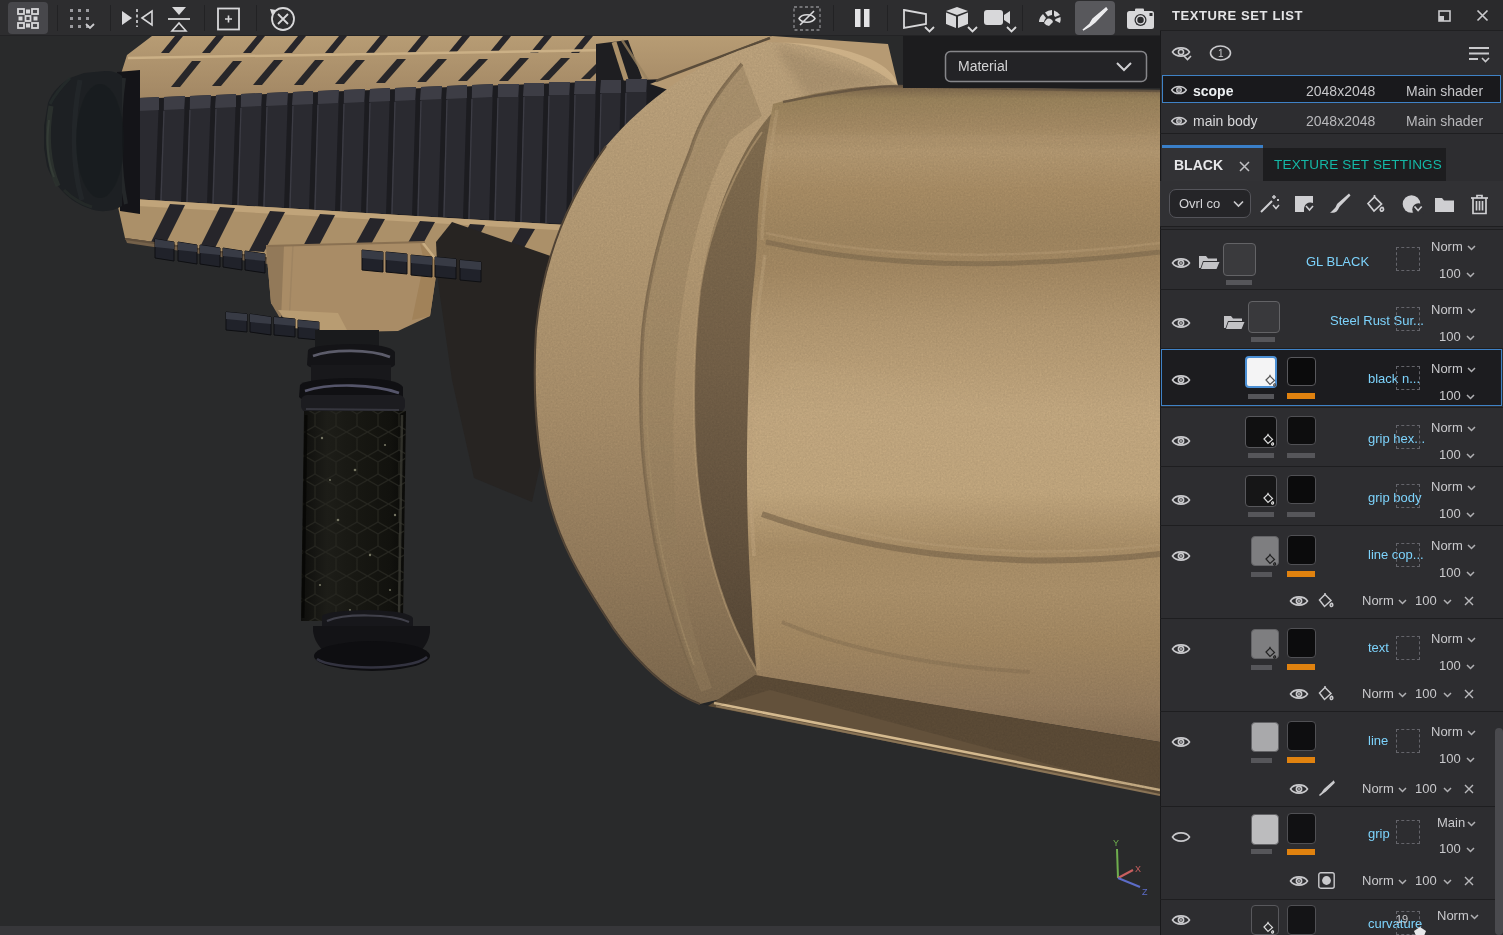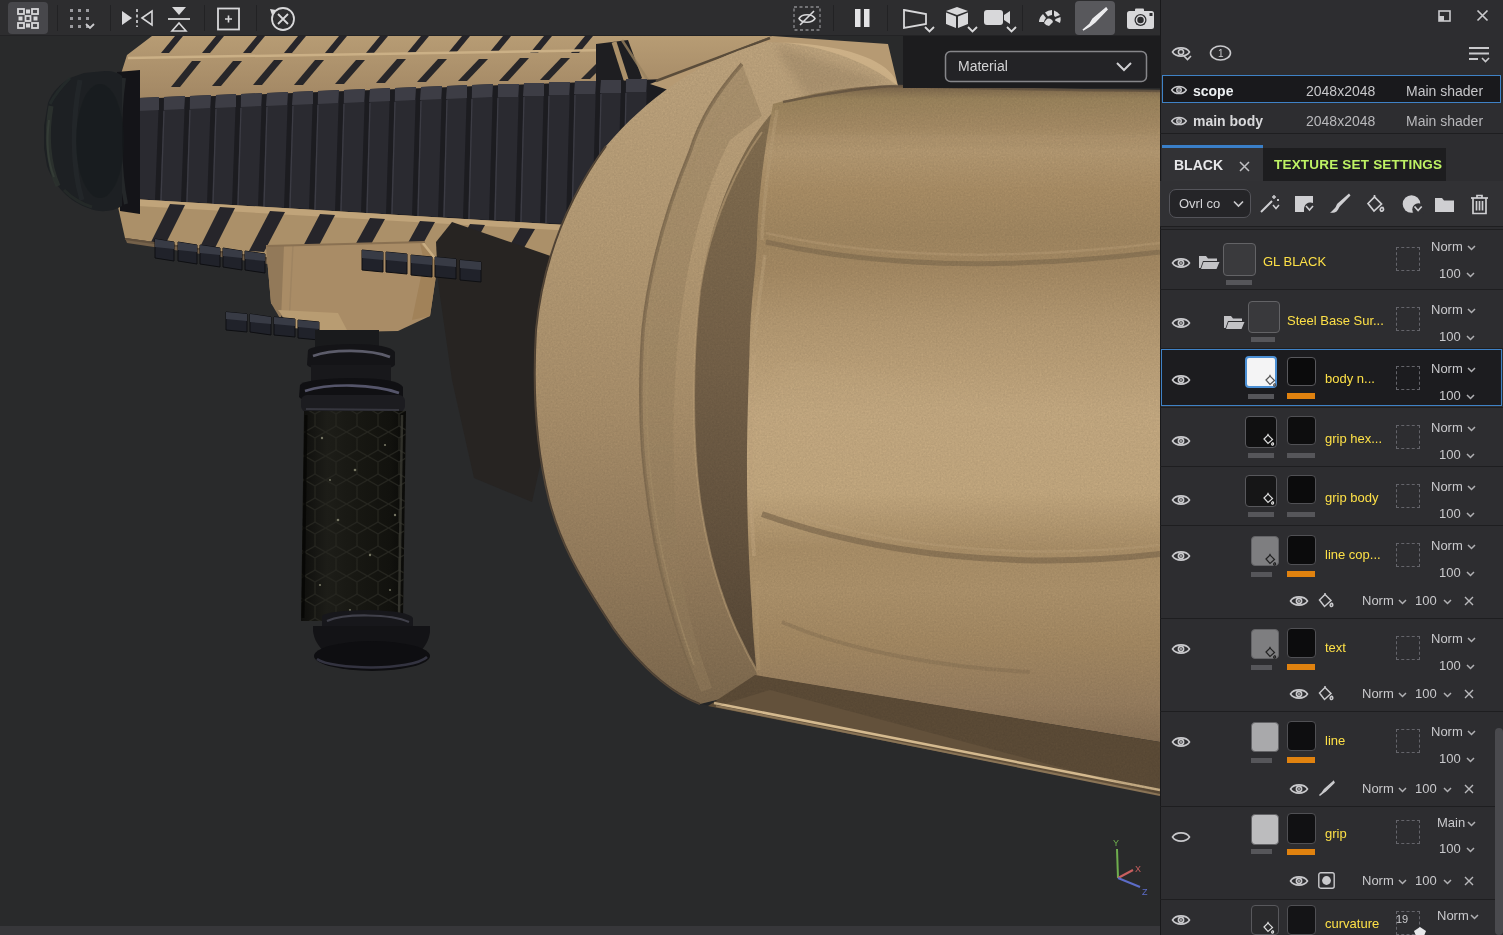--- a/index.html
+++ b/index.html
@@ -19,21 +19,21 @@
   .ptext { color:#d8d8da; font-size:13px; }
   #phead { position:absolute; left:1160px; top:0; width:343px; height:31px; background:#2a2a2c; border-bottom:1px solid #202022; }
   #phead .title { position:absolute; left:12px; top:8px; font-size:13px; font-weight:bold; letter-spacing:0.6px; color:#e4e4e6;}
   .row { position:absolute; left:1160px; width:343px; }
   .eyeic { position:absolute; }
   .thumb { position:absolute; border-radius:4px; }
   .bar { position:absolute; height:5px; background:#56565a; }
   .obar { position:absolute; height:6px; background:#e0820f; }
   .dashbox { position:absolute; width:24px; height:24px; border:1px dashed #64646a; }
   .normtxt { position:absolute; color:#c9c9cc; font-size:13px; }
-  .lname { position:absolute; color:#fde047; font-size:13px; white-space:nowrap; }
+  .lname { position:absolute; color:#7dd3fc; font-size:13px; white-space:nowrap;margin-left:43px; }
   .rsep { position:absolute; left:1160px; width:343px; height:1px; background:#1e1e20; }
 </style>
 </head>
 <body>
 <div id="stage">
   <div id="toolbar"></div>
   <div class="tbtn" style="left:8px;width:40px;background:#47474b"></div>
   <svg class="abs" style="left:15px;top:7px" width="26" height="23" viewBox="0 0 26 23">
       <g fill="none" stroke="#d8d8da" stroke-width="1.8">
         <rect x="3" y="2" width="6" height="5"></rect>
@@ -451,20 +451,23 @@
       <line x1="1118" y1="878" x2="1133" y2="870" stroke="#c95f5f" stroke-width="2"></line>
       <line x1="1118" y1="878" x2="1140" y2="887" stroke="#5c6cc8" stroke-width="2"></line>
       <text x="1113" y="846" fill="#6fae4e">Y</text>
       <text x="1135" y="872" fill="#c95f5f">X</text>
       <text x="1142" y="895" fill="#5c6cc8">Z</text>
     </g>
   </svg>
   </div>
   <div id="botbar"></div>
   <div id="panel"></div>
+  <div id="phead">
+      <span class="title">TEXTURE SET LIST</span>
+    </div>
   <svg class="eyeic" style="left:1438px;top:10px" width="13" height="12" viewBox="0 0 13 12">
       <rect x="1" y="1" width="11" height="10" fill="none" stroke="#c9c9cc" stroke-width="1.6"></rect>
       <rect x="1" y="6" width="5" height="5" fill="#c9c9cc"></rect>
     </svg>
   <svg class="eyeic" style="left:1476px;top:9px" width="13" height="13" viewBox="0 0 13 13">
       <path d="M1.5,1.5 L11.5,11.5 M11.5,1.5 L1.5,11.5" stroke="#c9c9cc" stroke-width="1.7"></path>
     </svg>
   <svg class="eyeic" style="left:1171px;top:45px" width="22" height="18" viewBox="0 0 22 18">
       <path d="M1.5,7 C5,1.5 15,1.5 18.5,7 C15,12.5 5,12.5 1.5,7 Z" fill="none" stroke="#c9c9cc" stroke-width="1.6"></path>
       <circle cx="10" cy="7" r="2.6" fill="none" stroke="#c9c9cc" stroke-width="1.5"></circle>
@@ -489,32 +492,32 @@
       <circle cx="10" cy="7" r="1" fill="#c9c9cc"></circle>
     </svg>
   <div class="abs ptext" style="left:1193px;top:83px;font-weight:bold;font-size:14px;color:#eceff1">scope</div>
   <div class="abs" style="left:1306px;top:83px;font-size:14px;color:#c7c7ca">2048x2048</div>
   <div class="abs" style="left:1406px;top:83px;font-size:14px;color:#c7c7ca">Main shader</div>
   <svg class="eyeic" style="left:1170px;top:115px" width="18" height="12" viewBox="0 0 20 14">
       <path d="M1.5,7 C5,1.5 15,1.5 18.5,7 C15,12.5 5,12.5 1.5,7 Z" fill="none" stroke="#c9c9cc" stroke-width="1.7"></path>
       <circle cx="10" cy="7" r="2.6" fill="none" stroke="#c9c9cc" stroke-width="1.7"></circle>
       <circle cx="10" cy="7" r="1" fill="#c9c9cc"></circle>
     </svg>
-  <div class="abs ptext" style="left:1193px;top:113px;font-weight:bold;font-size:14px;color:#d9d9db">main body</div>
+  <div class="abs ptext" style="left:1193px;top:113px;font-weight:normal;font-size:14px;color:#d9d9db">main body</div>
   <div class="abs" style="left:1306px;top:113px;font-size:14px;color:#b9b9bc">2048x2048</div>
   <div class="abs" style="left:1406px;top:113px;font-size:14px;color:#b9b9bc">Main shader</div>
   <div class="rsep" style="top:133px"></div>
   <div class="abs" style="left:1162px;top:145px;width:101px;height:3px;background:#3a7fc8"></div>
   <div class="abs" style="left:1162px;top:148px;width:101px;height:33px;background:#323235"></div>
   <div class="abs" style="left:1174px;top:157px;font-size:14px;font-weight:bold;color:#e8e8ea">BLACK</div>
   <svg class="eyeic" style="left:1239px;top:161px" width="11" height="11" viewBox="0 0 11 11">
       <path d="M1,1 L10,10 M10,1 L1,10" stroke="#c0c0c3" stroke-width="1.5"></path>
     </svg>
   <div class="abs" style="left:1263px;top:148px;width:183px;height:33px;background:#1d1d1f"></div>
-  <div class="abs" style="left:1274px;top:157px;font-size:13.5px;font-weight:bold;color:#bef264;letter-spacing:0.2px">TEXTURE SET SETTINGS</div>
+  <div class="abs" style="left:1274px;top:157px;font-size:13.5px;font-weight:normal;color:#14b8a6;letter-spacing:0.2px">TEXTURE SET SETTINGS</div>
   <div class="abs" style="left:1160px;top:181px;width:343px;height:45px;background:#313134"></div>
   <div class="abs" style="left:1169px;top:189px;width:82px;height:29px;background:#252528;border:1px solid #54545a;border-radius:7px"></div>
   <div class="abs" style="left:1179px;top:196px;font-size:13px;color:#d5d5d8">Ovrl co</div>
   <svg class="eyeic" style="left:1233px;top:200px" width="11" height="8" viewBox="0 0 11 8">
       <path d="M1,1.5 L5.5,6 L10,1.5" fill="none" stroke="#c9c9cc" stroke-width="1.7"></path>
     </svg>
   <svg class="eyeic" style="left:1259px;top:193px" width="21" height="21" viewBox="0 0 21 21">
       <g stroke="#cfcfd2" stroke-width="2">
         <line x1="2" y1="19" x2="13" y2="8"></line>
       </g>
@@ -586,21 +589,21 @@
       <path d="M1.5,7 C5,1.5 15,1.5 18.5,7 C15,12.5 5,12.5 1.5,7 Z" fill="none" stroke="#c9c9cc" stroke-width="1.6"></path>
       <circle cx="10" cy="7" r="2.6" fill="none" stroke="#c9c9cc" stroke-width="1.6"></circle>
       <circle cx="10" cy="7" r="0.9" fill="#c9c9cc"></circle>
     </svg>
   <svg class="eyeic" style="left:1223px;top:313px" width="22" height="18" viewBox="0 0 22 18">
       <path d="M1,3 L8,3 L10,5.5 L19,5.5 L19,8 L5,8 L2.5,15 L1,15 Z" fill="#c3c3c6"></path>
       <path d="M5.5,9 L21.5,9 L18.5,16 L3,16 Z" fill="#c3c3c6"></path>
     </svg>
   <div class="thumb" style="left:1248px;top:301px;width:32px;height:32px;background:#39393c;border:1px solid #636366"></div>
   <div class="bar" style="left:1251px;top:337px;width:24px"></div>
-  <div class="lname" style="left:1287px;top:313px">Steel Base Sur...</div>
+  <div class="lname" style="left:1287px;top:313px">Steel Rust Sur...</div>
   <div class="dashbox" style="left:1396px;top:307px"></div>
   <div class="normtxt" style="left:1431px;top:302px">Norm</div>
   <svg class="eyeic" style="left:1467px;top:308px" width="9" height="6" viewBox="0 0 9 6">
       <path d="M1,1 L4.5,4.5 L8,1" fill="none" stroke="#b0b0b3" stroke-width="1.5"></path>
     </svg>
   <div class="normtxt" style="left:1439px;top:329px">100</div>
   <svg class="eyeic" style="left:1466px;top:335px" width="9" height="6" viewBox="0 0 9 6">
       <path d="M1,1 L4.5,4.5 L8,1" fill="none" stroke="#b0b0b3" stroke-width="1.5"></path>
     </svg>
   <div class="rsep" style="top:348px"></div>
@@ -614,21 +617,21 @@
   <svg class="eyeic" style="left:1264px;top:374px" width="13" height="13" viewBox="0 0 13 13">
       <g stroke="#555" fill="none" stroke-width="1.2">
         <path d="M2,6 L6,2 L10.5,6.5 L6,10.5 L2,6 Z"></path>
         <path d="M6,2 L6,0.8"></path>
         <path d="M11,9.5 q1.2,1.8 0,2.6 q-1.2,0.4 -1.4,-1 q0,-0.9 1.4,-1.6"></path>
       </g>
     </svg>
   <div class="thumb" style="left:1287px;top:357px;width:29px;height:29px;background:#0b0b0c;border:1px solid #58585c"></div>
   <div class="bar" style="left:1248px;top:394px;width:26px"></div>
   <div class="obar" style="left:1287px;top:393px;width:28px"></div>
-  <div class="lname" style="left:1325px;top:371px">body n...</div>
+  <div class="lname" style="left:1325px;top:371px">black n...</div>
   <div class="dashbox" style="left:1396px;top:366px"></div>
   <div class="normtxt" style="left:1431px;top:361px">Norm</div>
   <svg class="eyeic" style="left:1467px;top:367px" width="9" height="6" viewBox="0 0 9 6">
       <path d="M1,1 L4.5,4.5 L8,1" fill="none" stroke="#b0b0b3" stroke-width="1.5"></path>
     </svg>
   <div class="normtxt" style="left:1439px;top:388px">100</div>
   <svg class="eyeic" style="left:1466px;top:394px" width="9" height="6" viewBox="0 0 9 6">
       <path d="M1,1 L4.5,4.5 L8,1" fill="none" stroke="#b0b0b3" stroke-width="1.5"></path>
     </svg>
   <div class="rsep" style="top:407px"></div>

